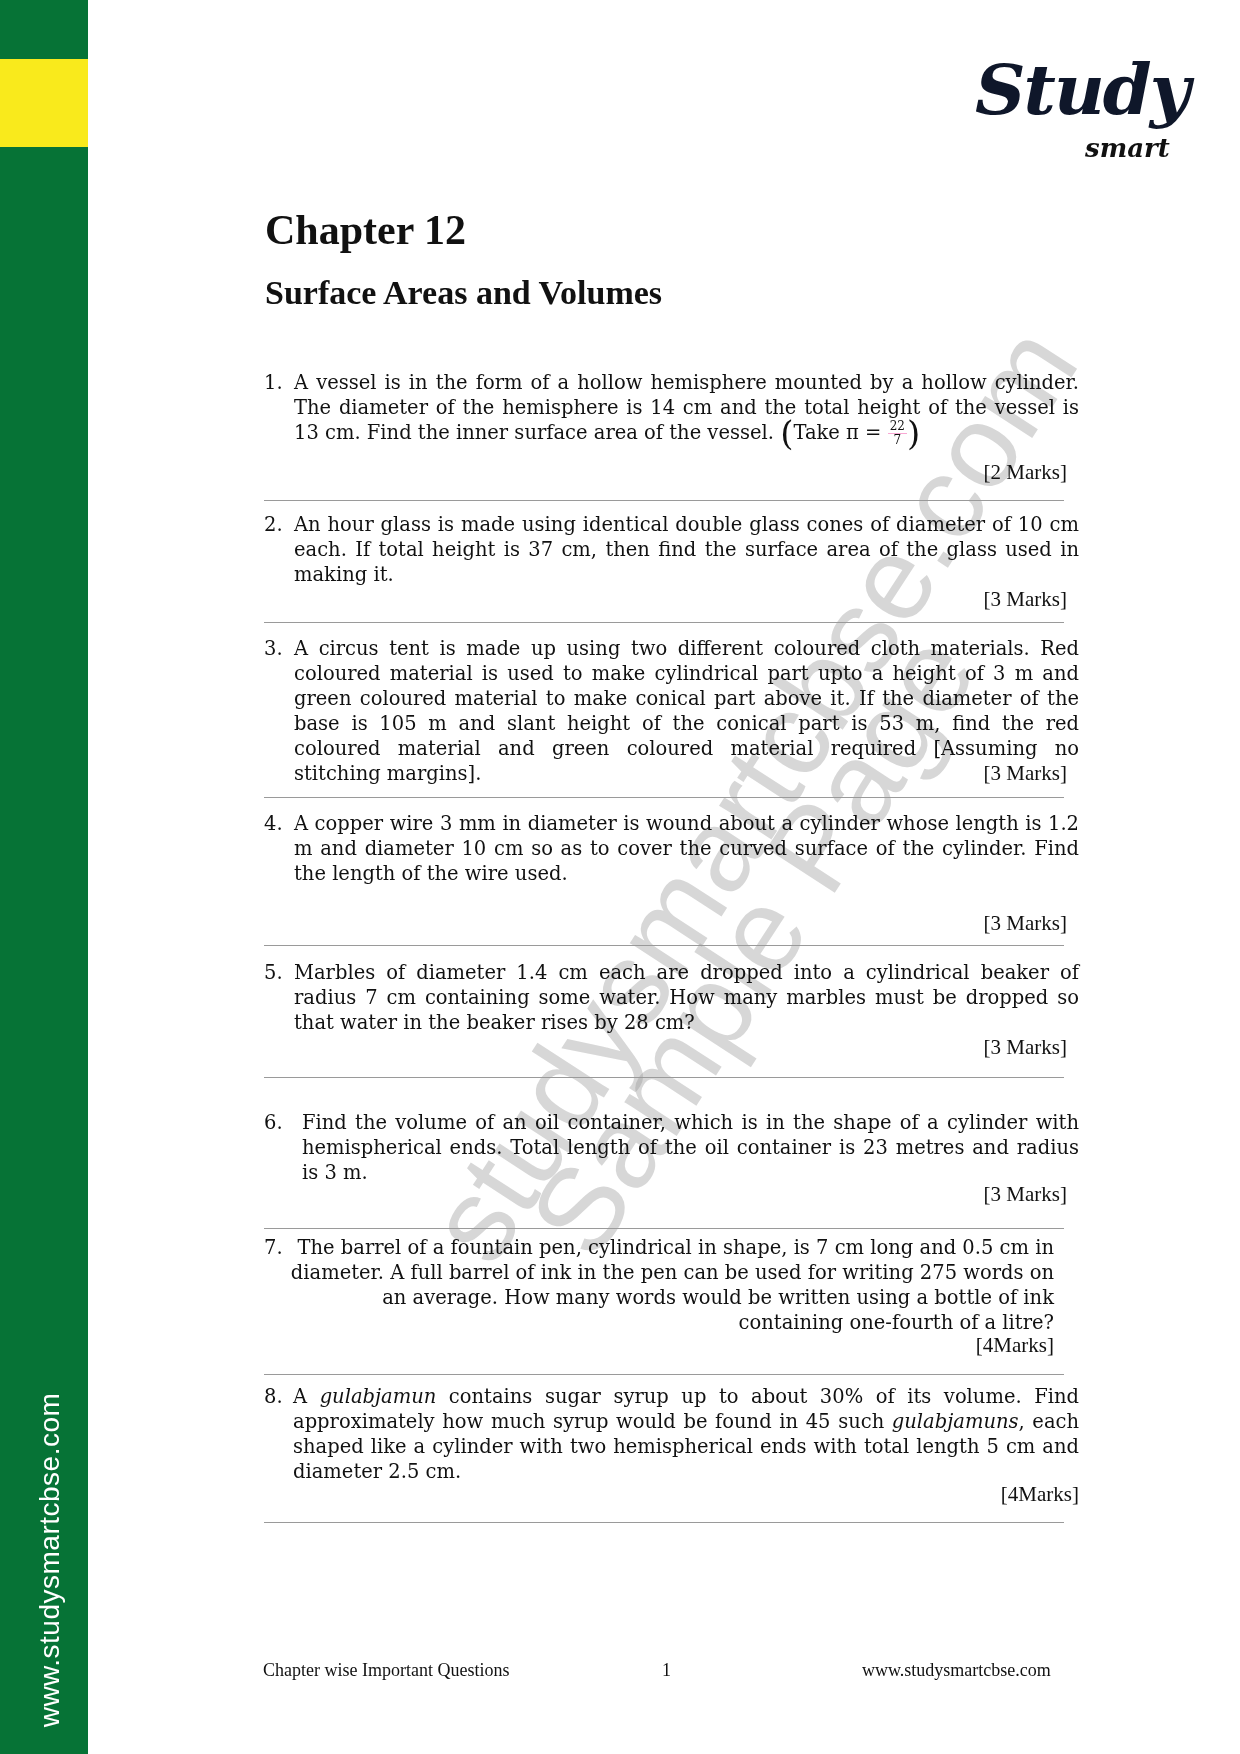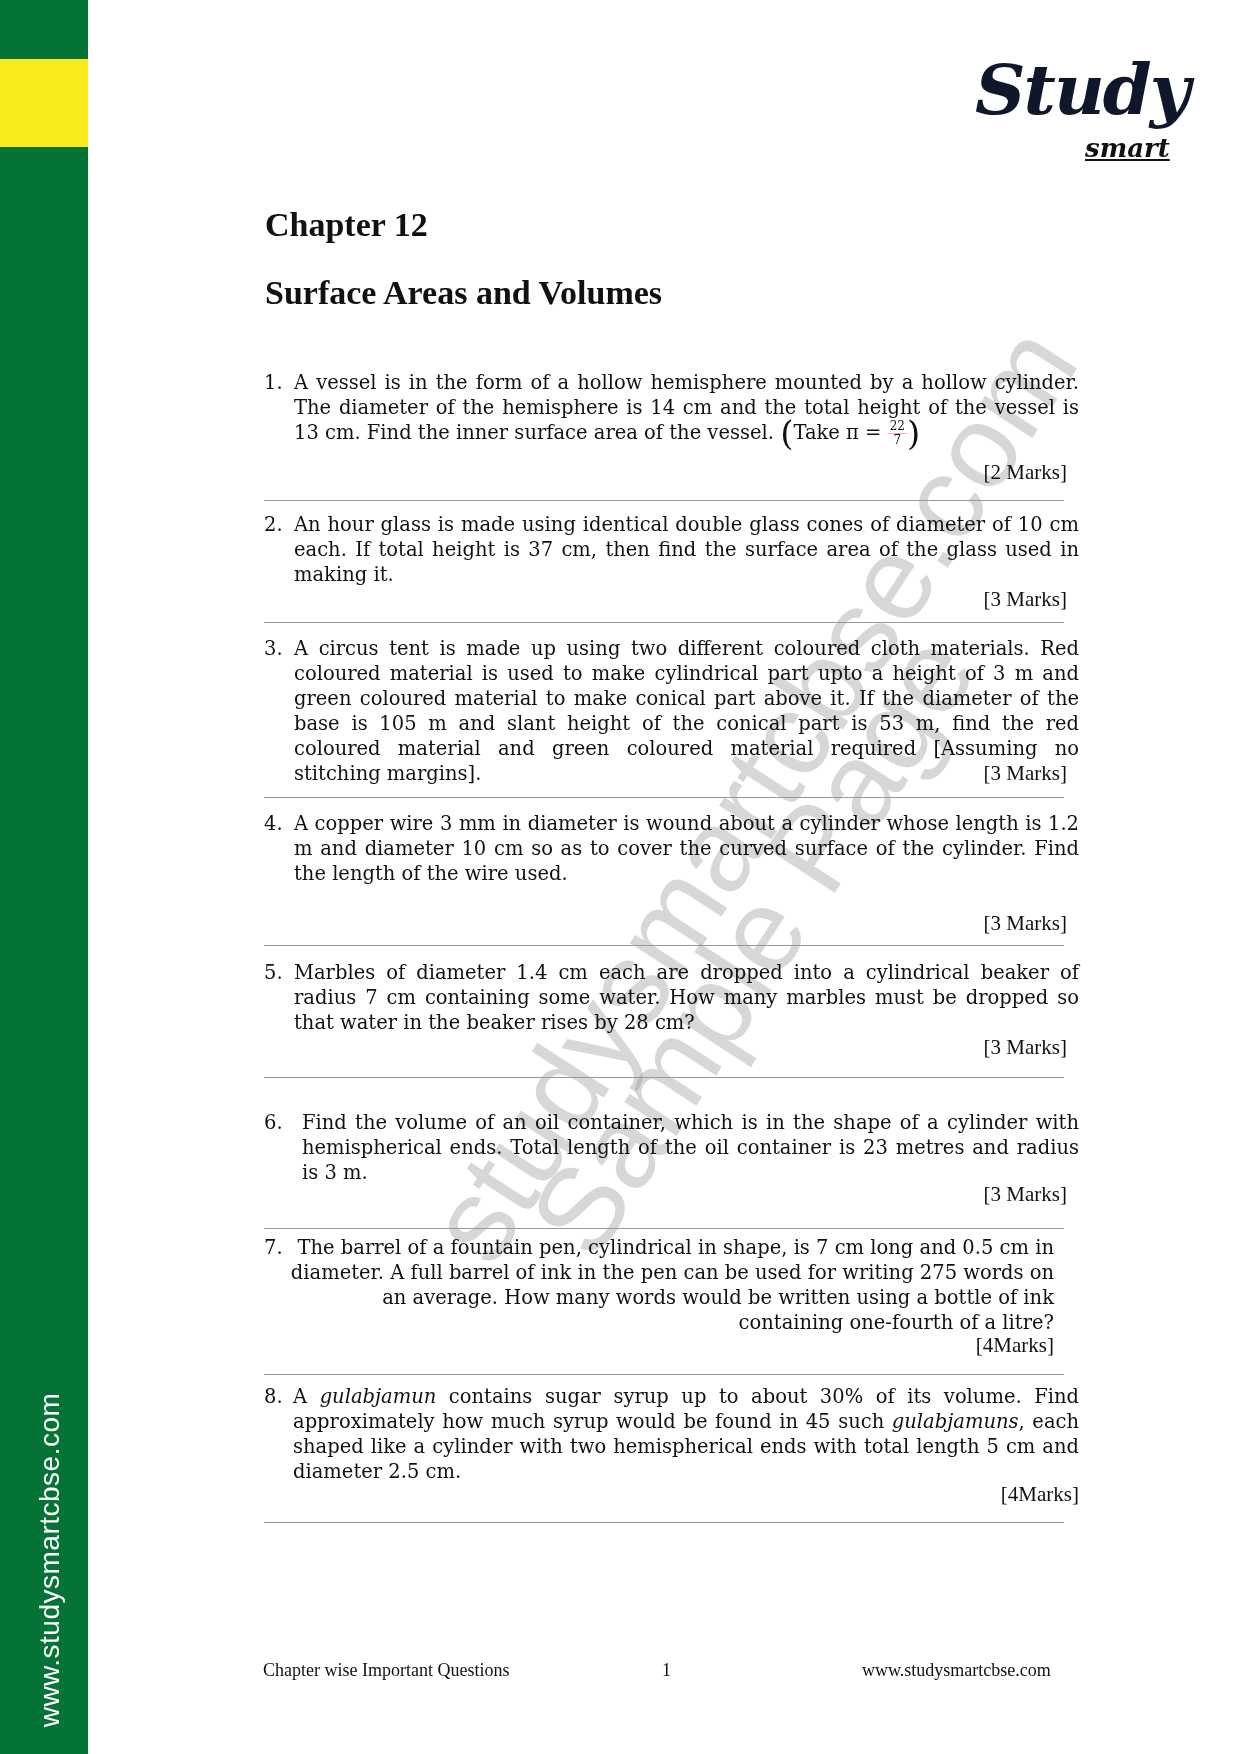--- a/index.html
+++ b/index.html
@@ -2,22 +2,22 @@
 <html><head>
   <meta charset="utf-8">
   <style>
     html, body { margin: 0; padding: 0; }
     body { width: 1240px; height: 1754px; position: relative; background: #ffffff; overflow: hidden; font-family: "DejaVu Serif", serif; color: #111; }
     .sidebar { position: absolute; left: 0; top: 0; width: 88px; height: 1754px; background: #067336; }
     .sidebar-yellow { position: absolute; left: 0; top: 59px; width: 88px; height: 88px; background: #f9ea1c; }
     .sidebar-url { position: absolute; left: 50px; top: 1560px; transform: translate(-50%, -50%) rotate(-90deg); color: #fff; font-family: "Liberation Sans", sans-serif; font-size: 28px; white-space: nowrap; transform-origin: center center; letter-spacing: 0.5px; }
     .logo { position: absolute; left: 975px; top: 55px; width: 220px; height: 120px; }
     .logo .study { position: absolute; left: 0; top: 0; font-family: "DejaVu Serif", serif; font-style: italic; font-size: 70px; font-weight: bold; letter-spacing: -2px; color: #0f172a; line-height: 1; }
-    .logo .smart { position: absolute; left: 110px; top: 78px; font-family: "DejaVu Serif", serif; font-style: italic; font-size: 26px; font-weight: bold; color: #111; text-decoration: underline; }
-    .title-chapter { position: absolute; left: 265px; top: 206px; font-family: "Liberation Serif", serif; font-weight: bold; font-size: 34px; }
+    .logo .smart { position: absolute; left: 110px; top: 78px; font-family: "DejaVu Serif", serif; font-style: italic; font-size: 26px; font-weight: bold; color: #111; }
+    .title-chapter { position: absolute; left: 265px; top: 206px; font-family: "Liberation Serif", serif; font-weight: bold; font-size: 42px; }
     .title-main { position: absolute; left: 265px; top: 274px; font-family: "Liberation Serif", serif; font-weight: bold; font-size: 34px; }
     .q { position: absolute; left: 264px; width: 815px; font-family: "DejaVu Serif", serif; font-size: 19.5px; line-height: 25px; }
     .q .num { position: absolute; left: 0; top: 0; }
     .q .txt { margin-left: 30px; text-align: justify; }
     .q .marks { position: absolute; right: 12px; font-family: "Liberation Serif", serif; font-size: 21px; }
     .rule { position: absolute; left: 264px; width: 800px; height: 1px; background: #9a9a9a; }
     .frac { display: inline-block; vertical-align: middle; text-align: center; font-size: 12px; line-height: 13px; }
     .frac span { display: block; }
     .frac .top { border-bottom: 1px solid #f9a8d4; padding: 0 2px; }
     .paren { font-size: 34px; vertical-align: middle; font-weight: 100; }

